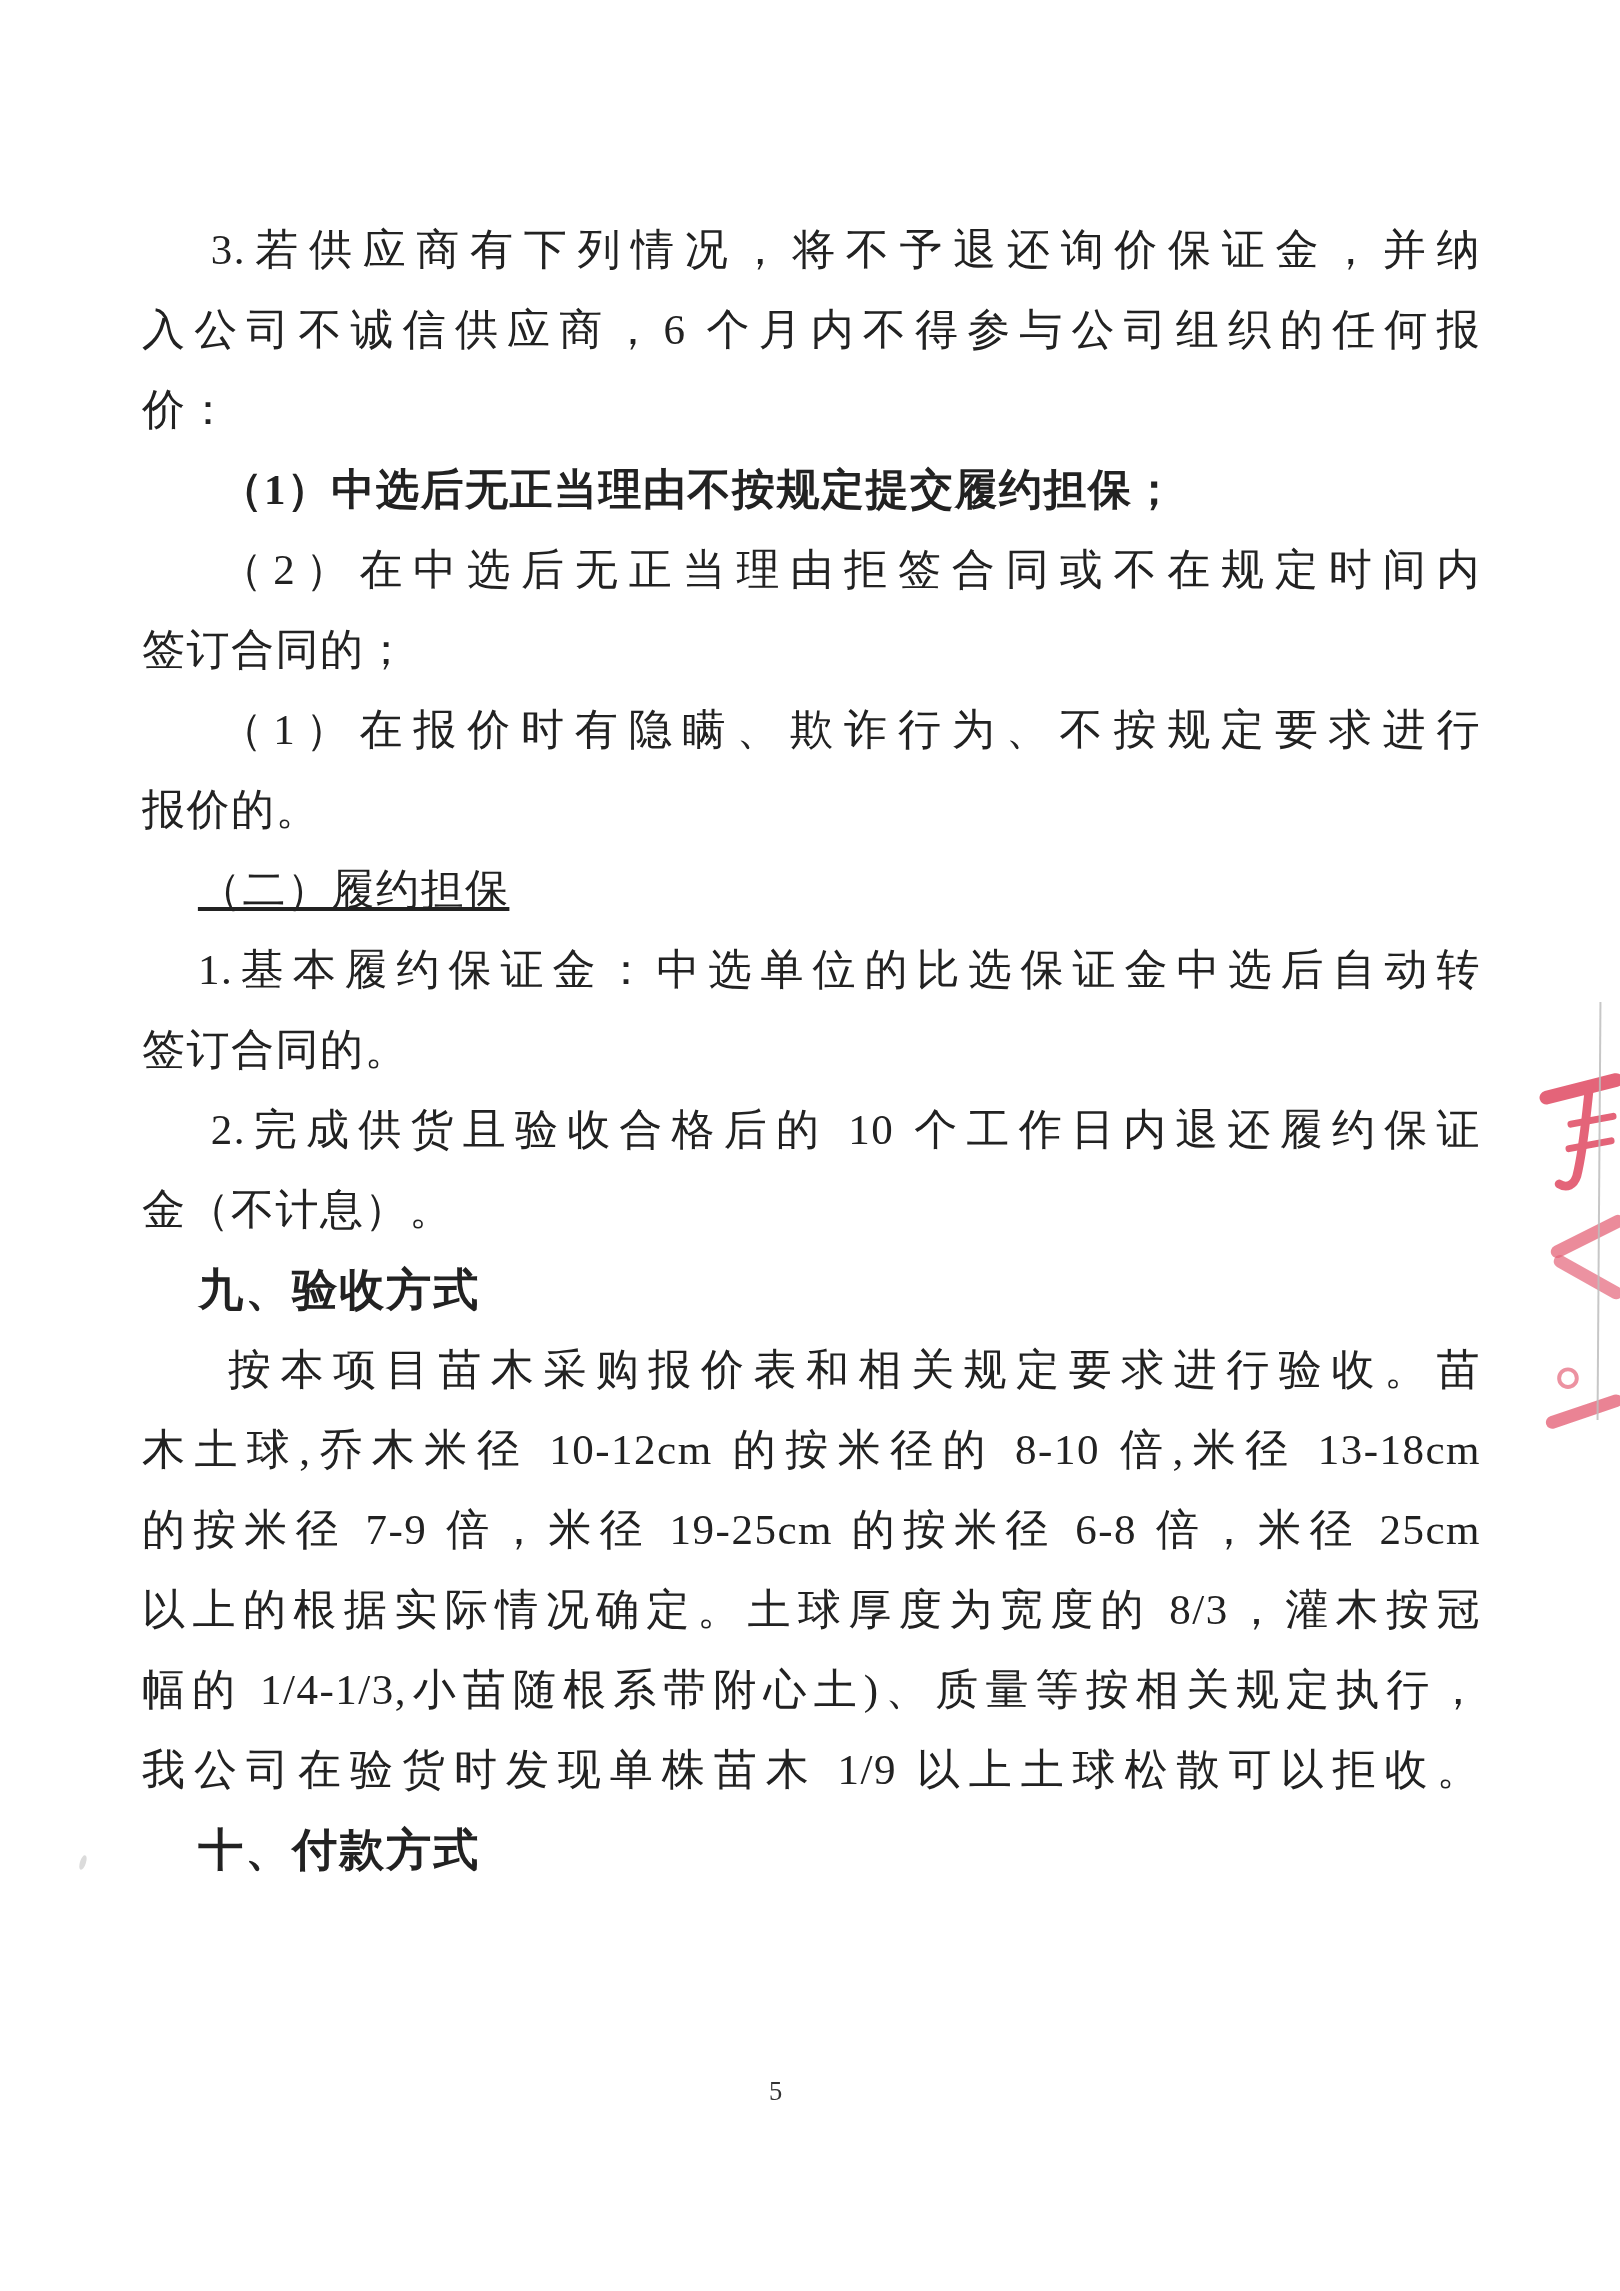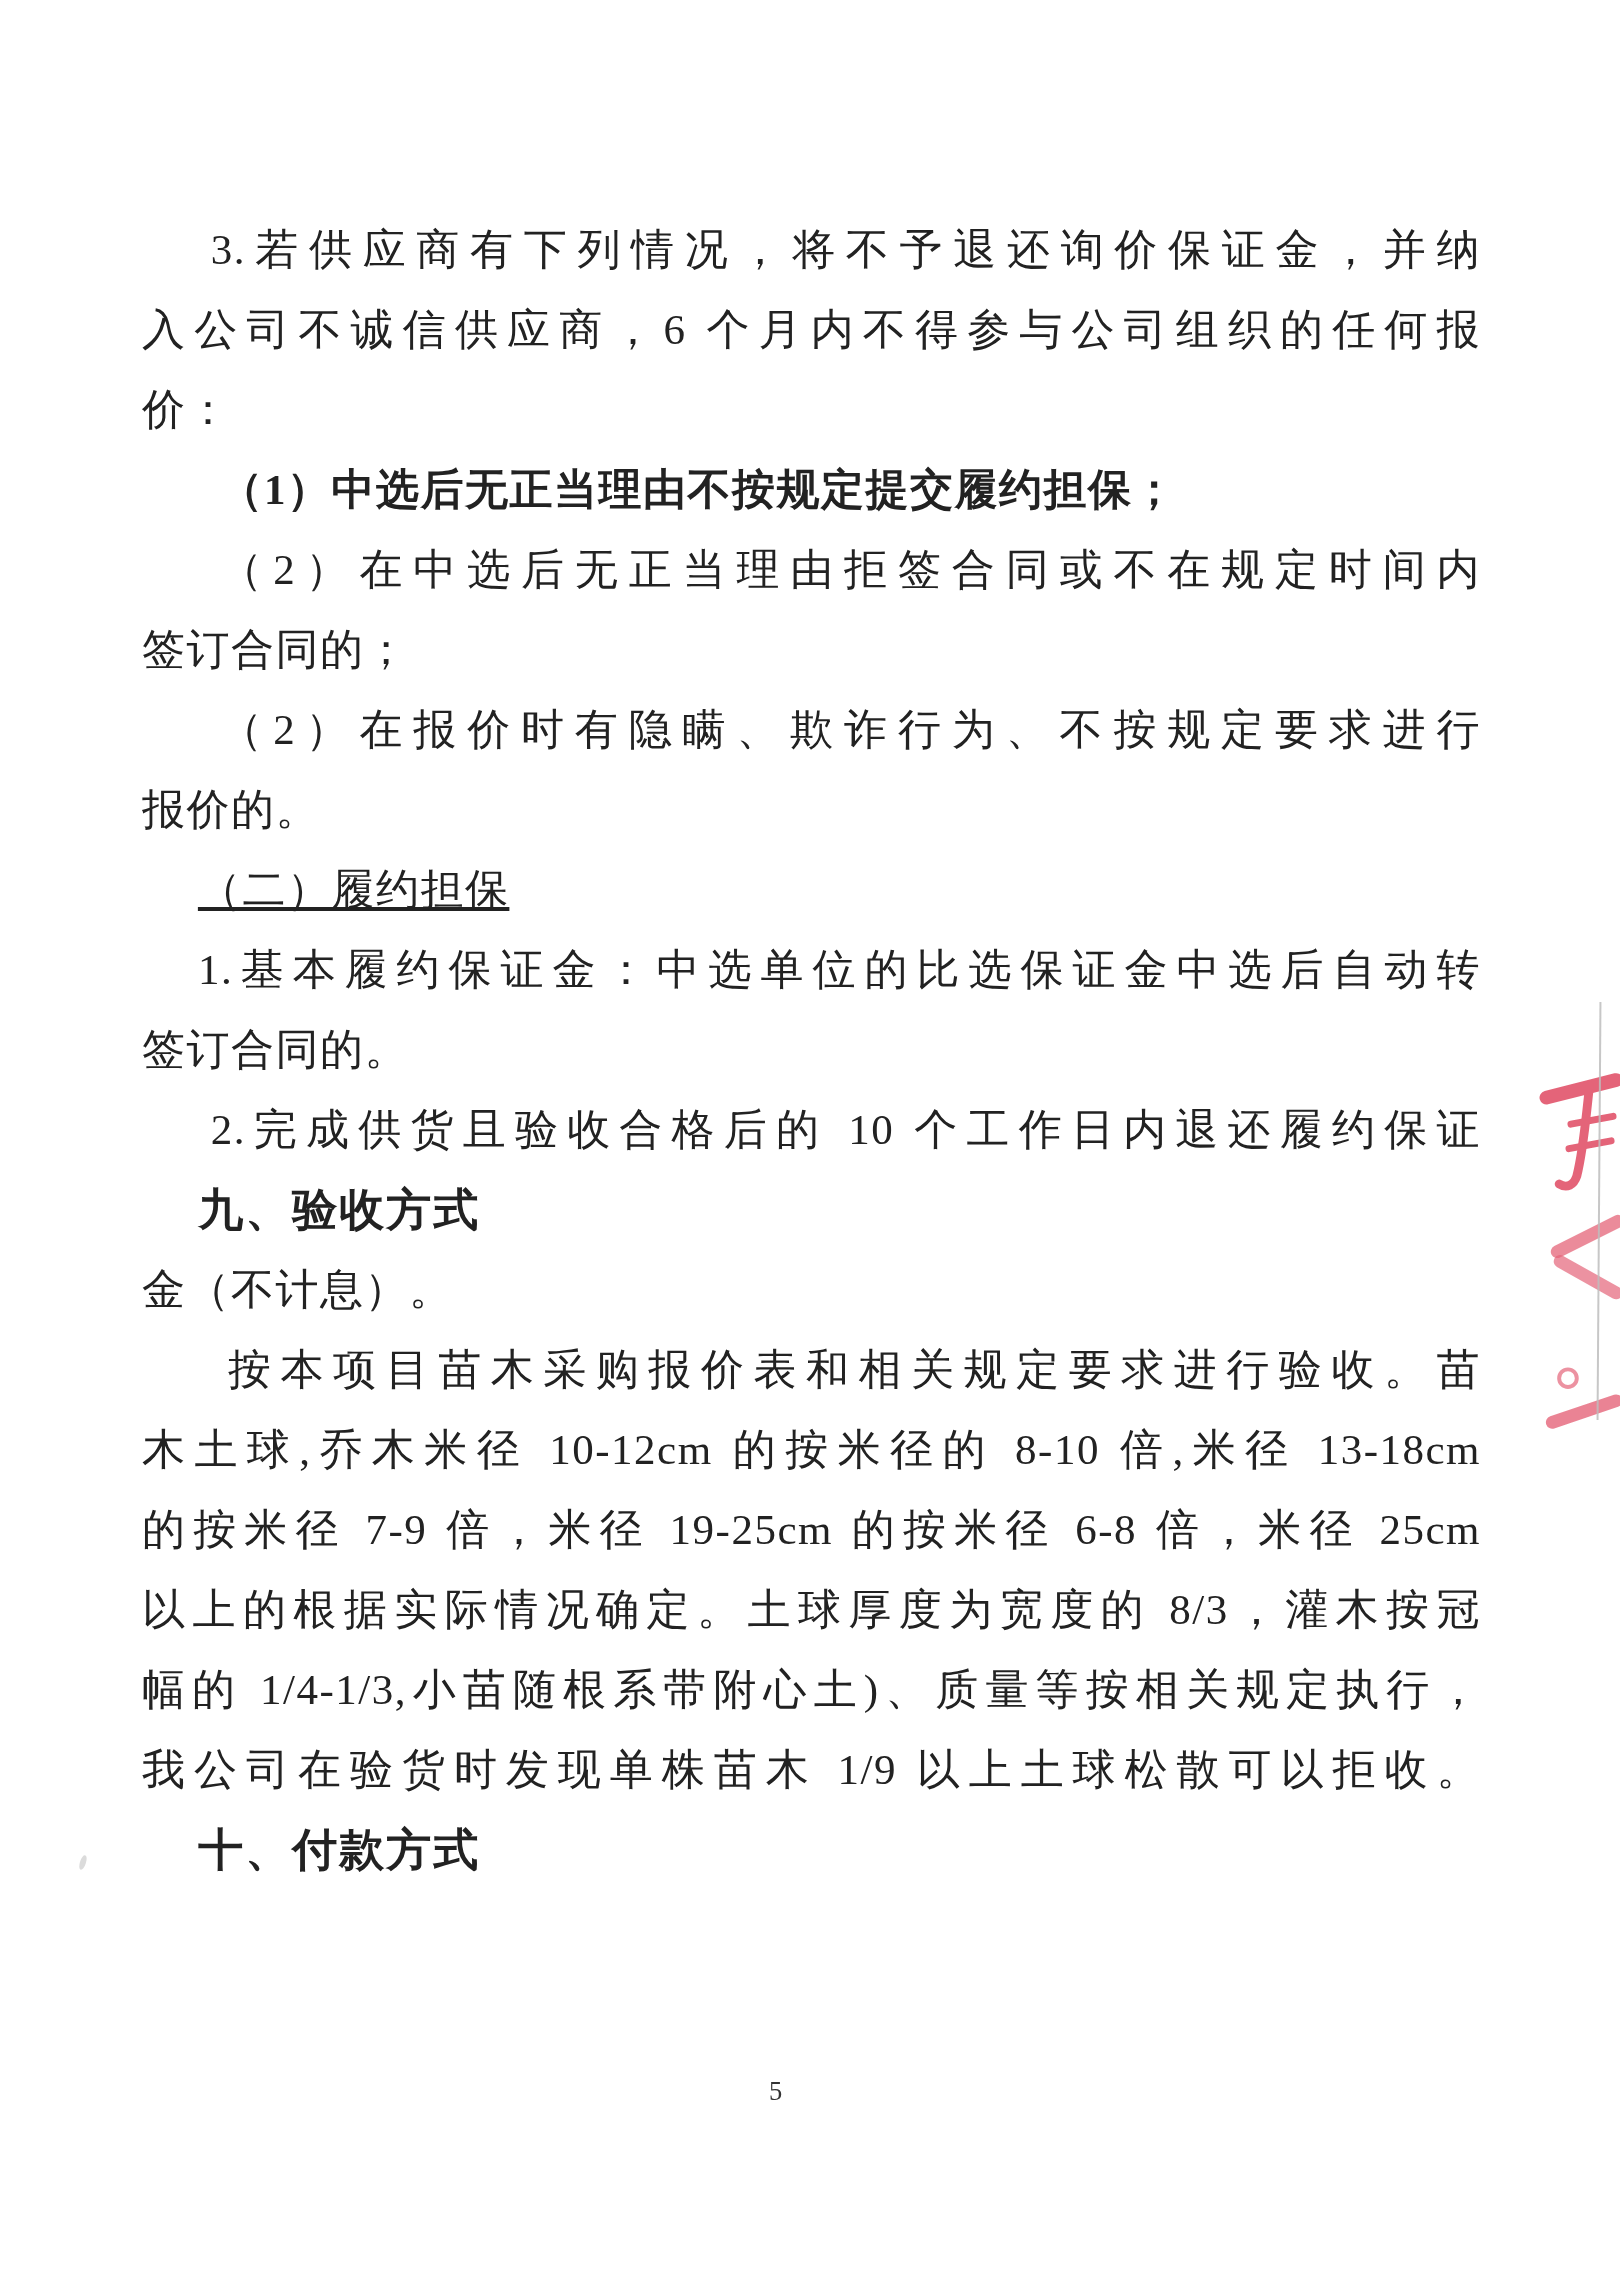--- a/index.html
+++ b/index.html
@@ -88,28 +88,28 @@
 <div class="page" style="background: rgb(255, 255, 255); color: rgb(34, 34, 34);">
 
   <div class="content">
 
   <div class="line justify" style="text-indent: 1.6em;">3.若供应商有下列情况，将不予退还询价保证金，并纳</div>
       <div class="line justify">入公司不诚信供应商，6 个月内不得参与公司组织的任何报</div>
       <div class="line">价：</div>
       <div class="line" style="text-indent: 1.8em; font-weight: bold;">（1）中选后无正当理由不按规定提交履约担保；</div>
       <div class="line justify" style="text-indent: 1.8em;">（2）在中选后无正当理由拒签合同或不在规定时间内</div>
       <div class="line">签订合同的；</div>
-      <div class="line justify" style="text-indent: 1.8em;">（2）在报价时有隐瞒、欺诈行为、不按规定要求进行</div>
+      <div class="line justify" style="text-indent: 1.8em;">（1）在报价时有隐瞒、欺诈行为、不按规定要求进行</div>
       <div class="line">报价的。</div>
       <div class="line" style="text-indent: 1.3em; text-decoration: underline;">（二）履约担保</div>
       <div class="line justify" style="text-indent: 1.3em;">1.基本履约保证金：中选单位的比选保证金中选后自动转</div>
       <div class="line">签订合同的。</div>
       <div class="line justify" style="text-indent: 1.6em;">2.完成供货且验收合格后的 10 个工作日内退还履约保证</div>
+      <div class="line">金（不计息）。</div>
       <div class="line heading" style="text-indent: 1.25em;">九、验收方式</div>
-      <div class="line">金（不计息）。</div>
       <div class="line justify" style="text-indent: 2em;">按本项目苗木采购报价表和相关规定要求进行验收。苗</div>
       <div class="line justify">木土球,乔木米径 10-12cm 的按米径的 8-10 倍,米径 13-18cm</div>
       <div class="line justify">的按米径 7-9 倍，米径 19-25cm 的按米径 6-8 倍，米径 25cm</div>
       <div class="line justify">以上的根据实际情况确定。土球厚度为宽度的 8/3，灌木按冠</div>
       <div class="line justify">幅的 1/4-1/3,小苗随根系带附心土)、质量等按相关规定执行，</div>
       <div class="line justify">我公司在验货时发现单株苗木 1/9 以上土球松散可以拒收。</div>
       <div class="line heading" style="text-indent: 1.25em;">十、付款方式</div>
     </div>
 
   <div class="stamp">

